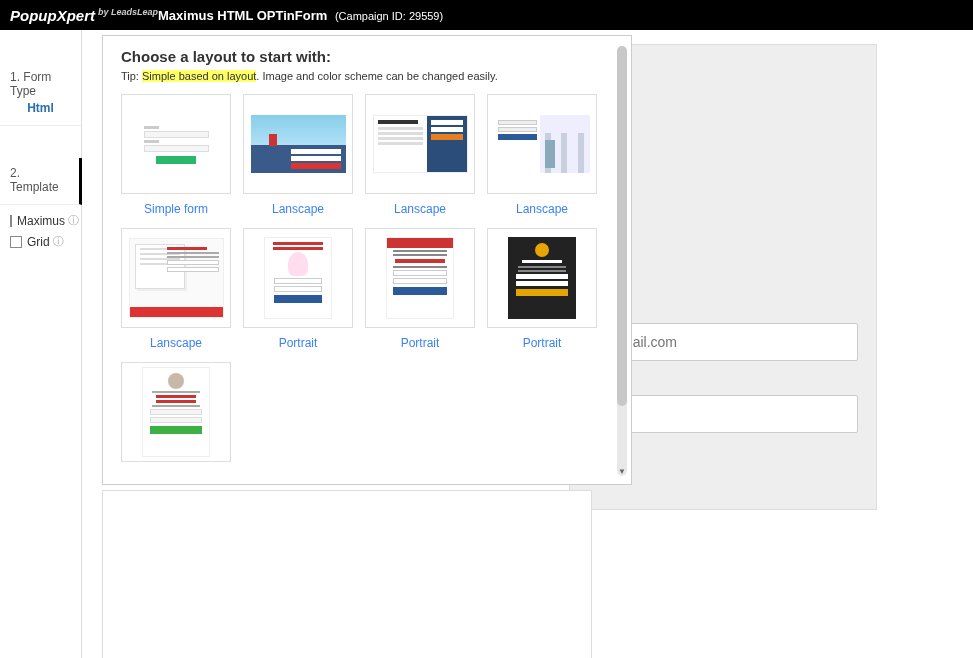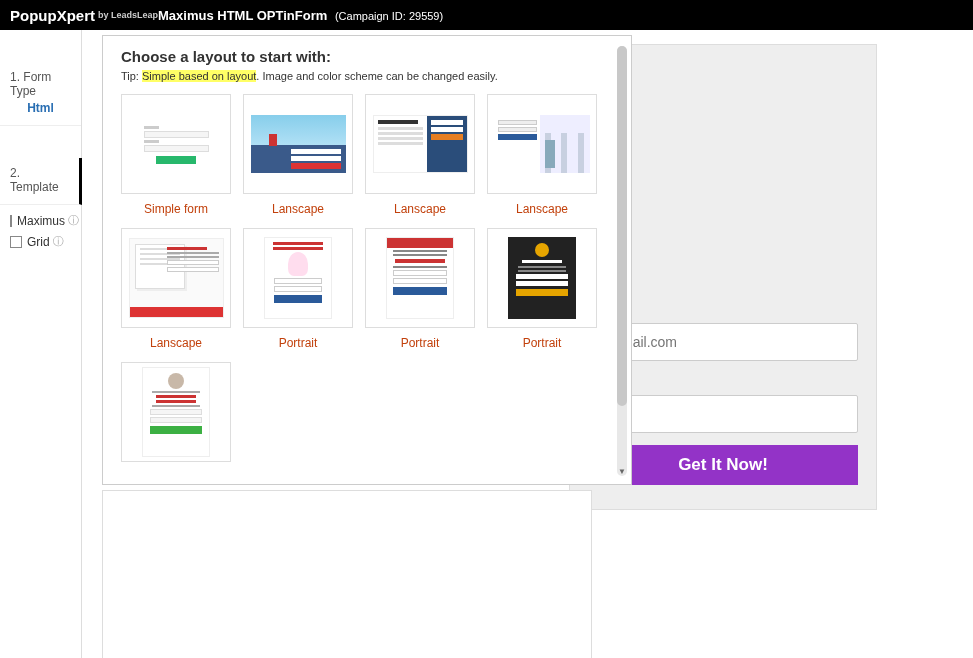--- a/index.html
+++ b/index.html
@@ -24,21 +24,22 @@
       height: 30px;
       display: flex;
       align-items: center;
       padding: 0 10px;
     }
     
     .logo-text {
       font-size: 15px;
       font-weight: bold;
       display: flex;
-      align-items: center;
+      align-items: flex-start;
+      font-style: italic;
     }
     
     .logo-by {
       font-size: 9px;
       color: #ccc;
       margin-left: 3px;
       margin-bottom: 1px;
     }
     
     .header-title {
@@ -208,21 +209,21 @@
       border: 1px solid #ddd;
       display: flex;
       align-items: center;
       justify-content: center;
       padding: 5px;
     }
     
     .template-label {
       text-align: center;
       font-size: 12px;
-      color: #c2410c;
+      color: #3b82f6;
       margin-top: 8px;
     }
     
     
     .thumb-simple {
       width: 65px;
     }
     .thumb-simple .tlabel { height: 3px; background: #ccc; width: 15px; margin-top: 2px;}
     .thumb-simple .tfield { height: 7px; background: #f5f5f5; border: 1px solid #ddd; margin: 2px 0;}
     .thumb-simple .tbtn { height: 8px; background: #27b86c; width: 40px; margin: 4px auto 0;}
@@ -391,21 +392,20 @@
     <div class="preview-panel">
       <div class="preview-form-area">
         <div class="form-row">
           <span class="form-label">il</span>
           <input class="form-input" type="text" placeholder="@email.com" style="">
         </div>
         <div class="form-row">
           <span class="form-label">e</span>
           <input class="form-input" type="text" placeholder="ne" style="">
         </div>
-        <button class="preview-button">Get It Now!</button>
       </div>
     </div>
 
     <div class="bottom-empty"></div>
 
     <div class="layout-chooser">
       <div class="chooser-title">Choose a layout to start with:</div>
       <div class="chooser-tip">
         <span>Tip: </span><span class="tip-highlight">Simple based on layout</span><span>. Image and color scheme can be changed easily.</span>
       </div>

